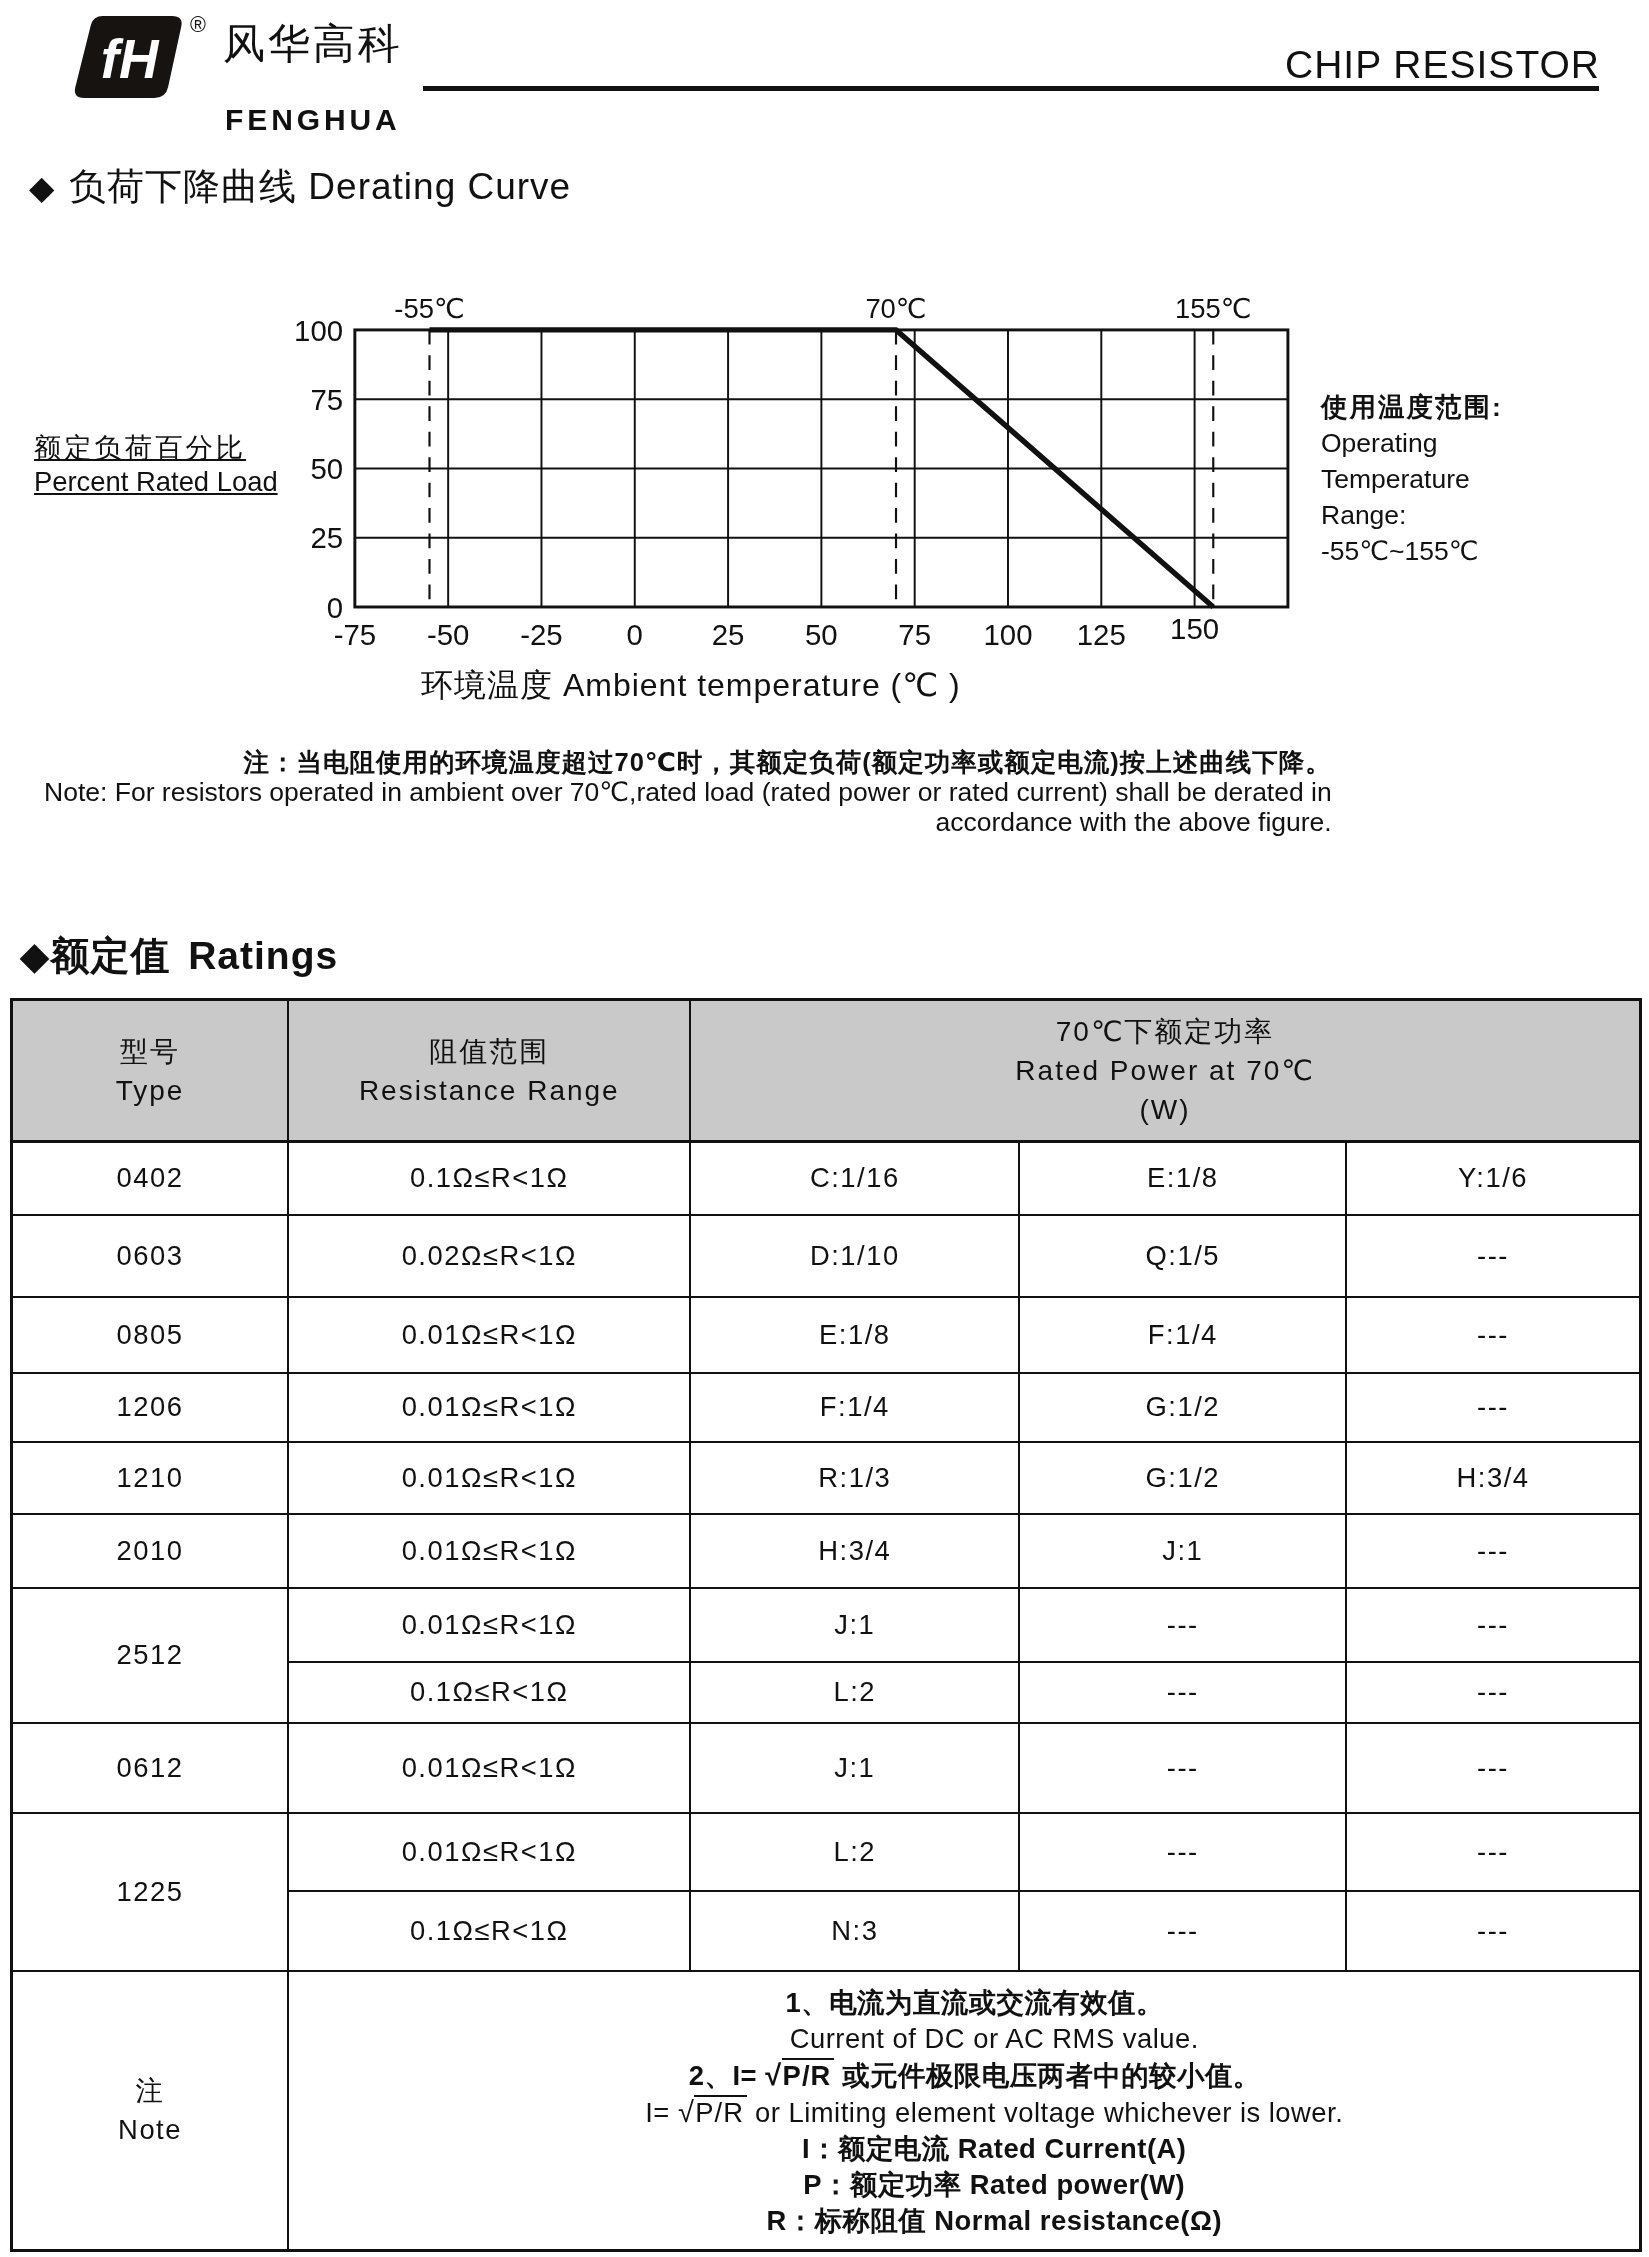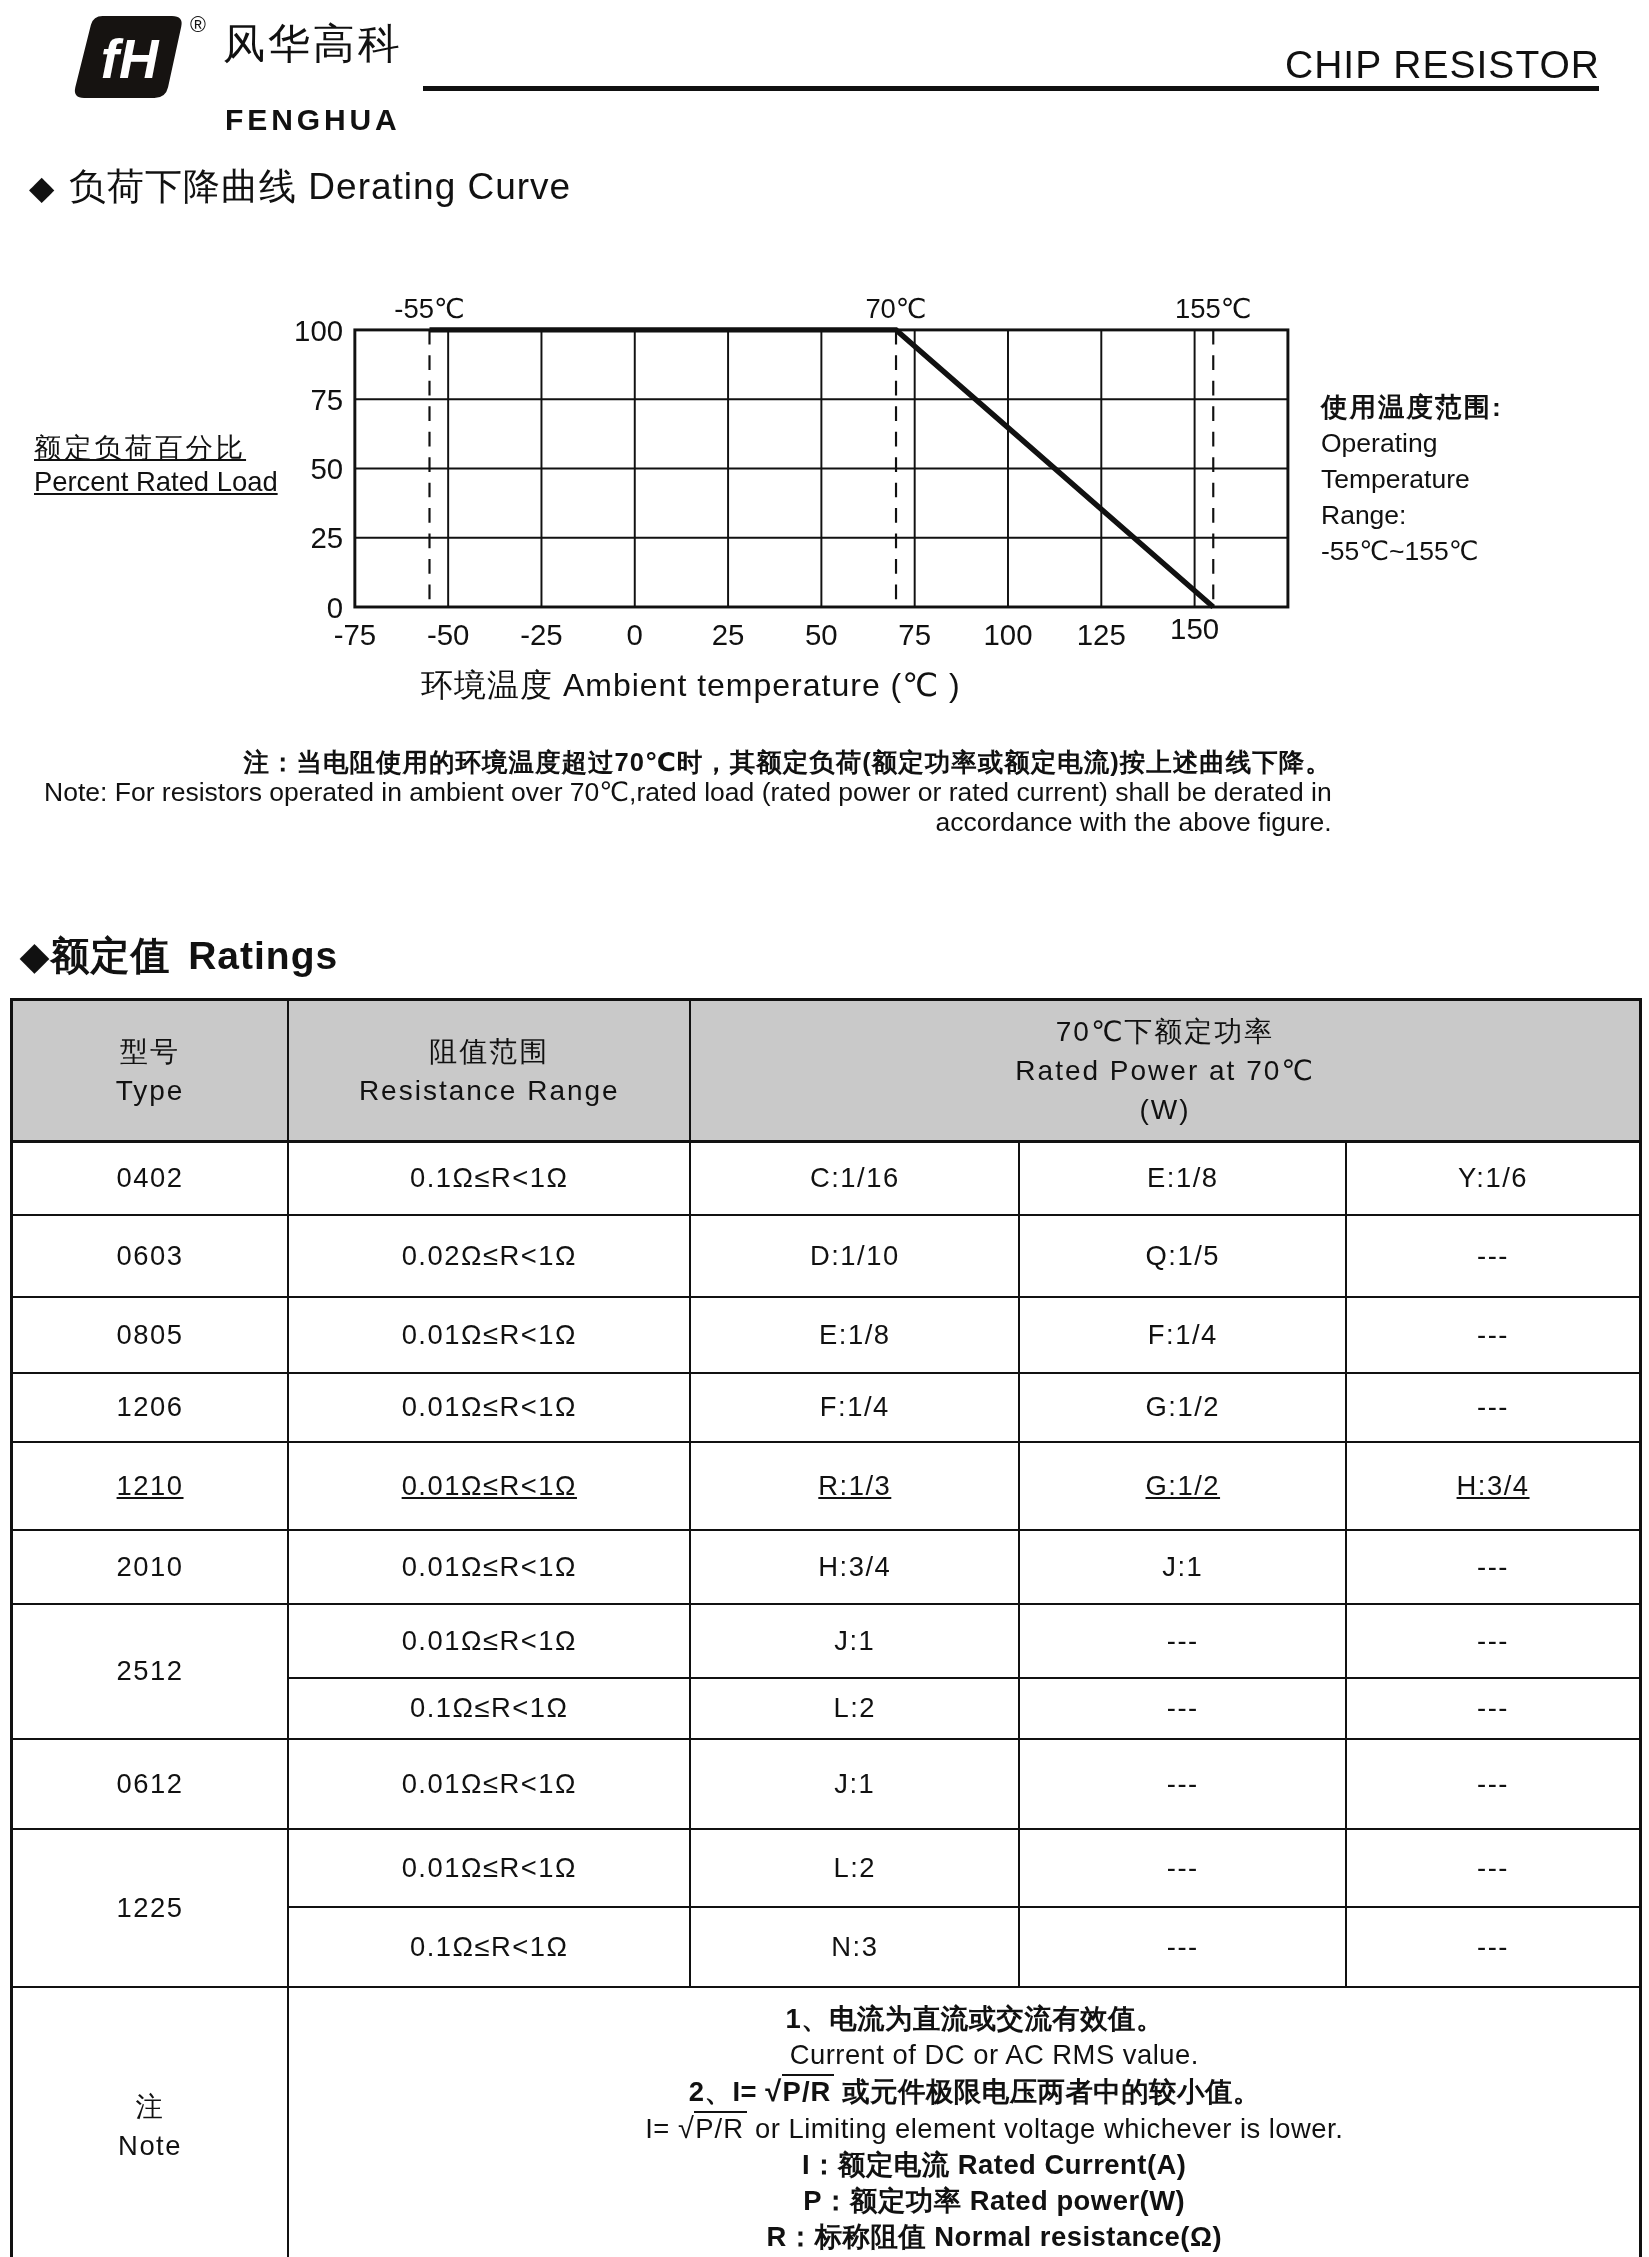--- a/index.html
+++ b/index.html
@@ -195,21 +195,21 @@
       <td>F:1/4</td>
       <td>---</td>
     </tr>
     <tr style="height:69px;">
       <td>1206</td>
       <td>0.01Ω≤R&lt;1Ω</td>
       <td>F:1/4</td>
       <td>G:1/2</td>
       <td>---</td>
     </tr>
-    <tr style="height:88px;text-decoration:underline;">
+    <tr style="height:72px;">
       <td>1210</td>
       <td>0.01Ω≤R&lt;1Ω</td>
       <td>R:1/3</td>
       <td>G:1/2</td>
       <td>H:3/4</td>
     </tr>
     <tr style="height:74px;">
       <td>2010</td>
       <td>0.01Ω≤R&lt;1Ω</td>
       <td>H:3/4</td>

